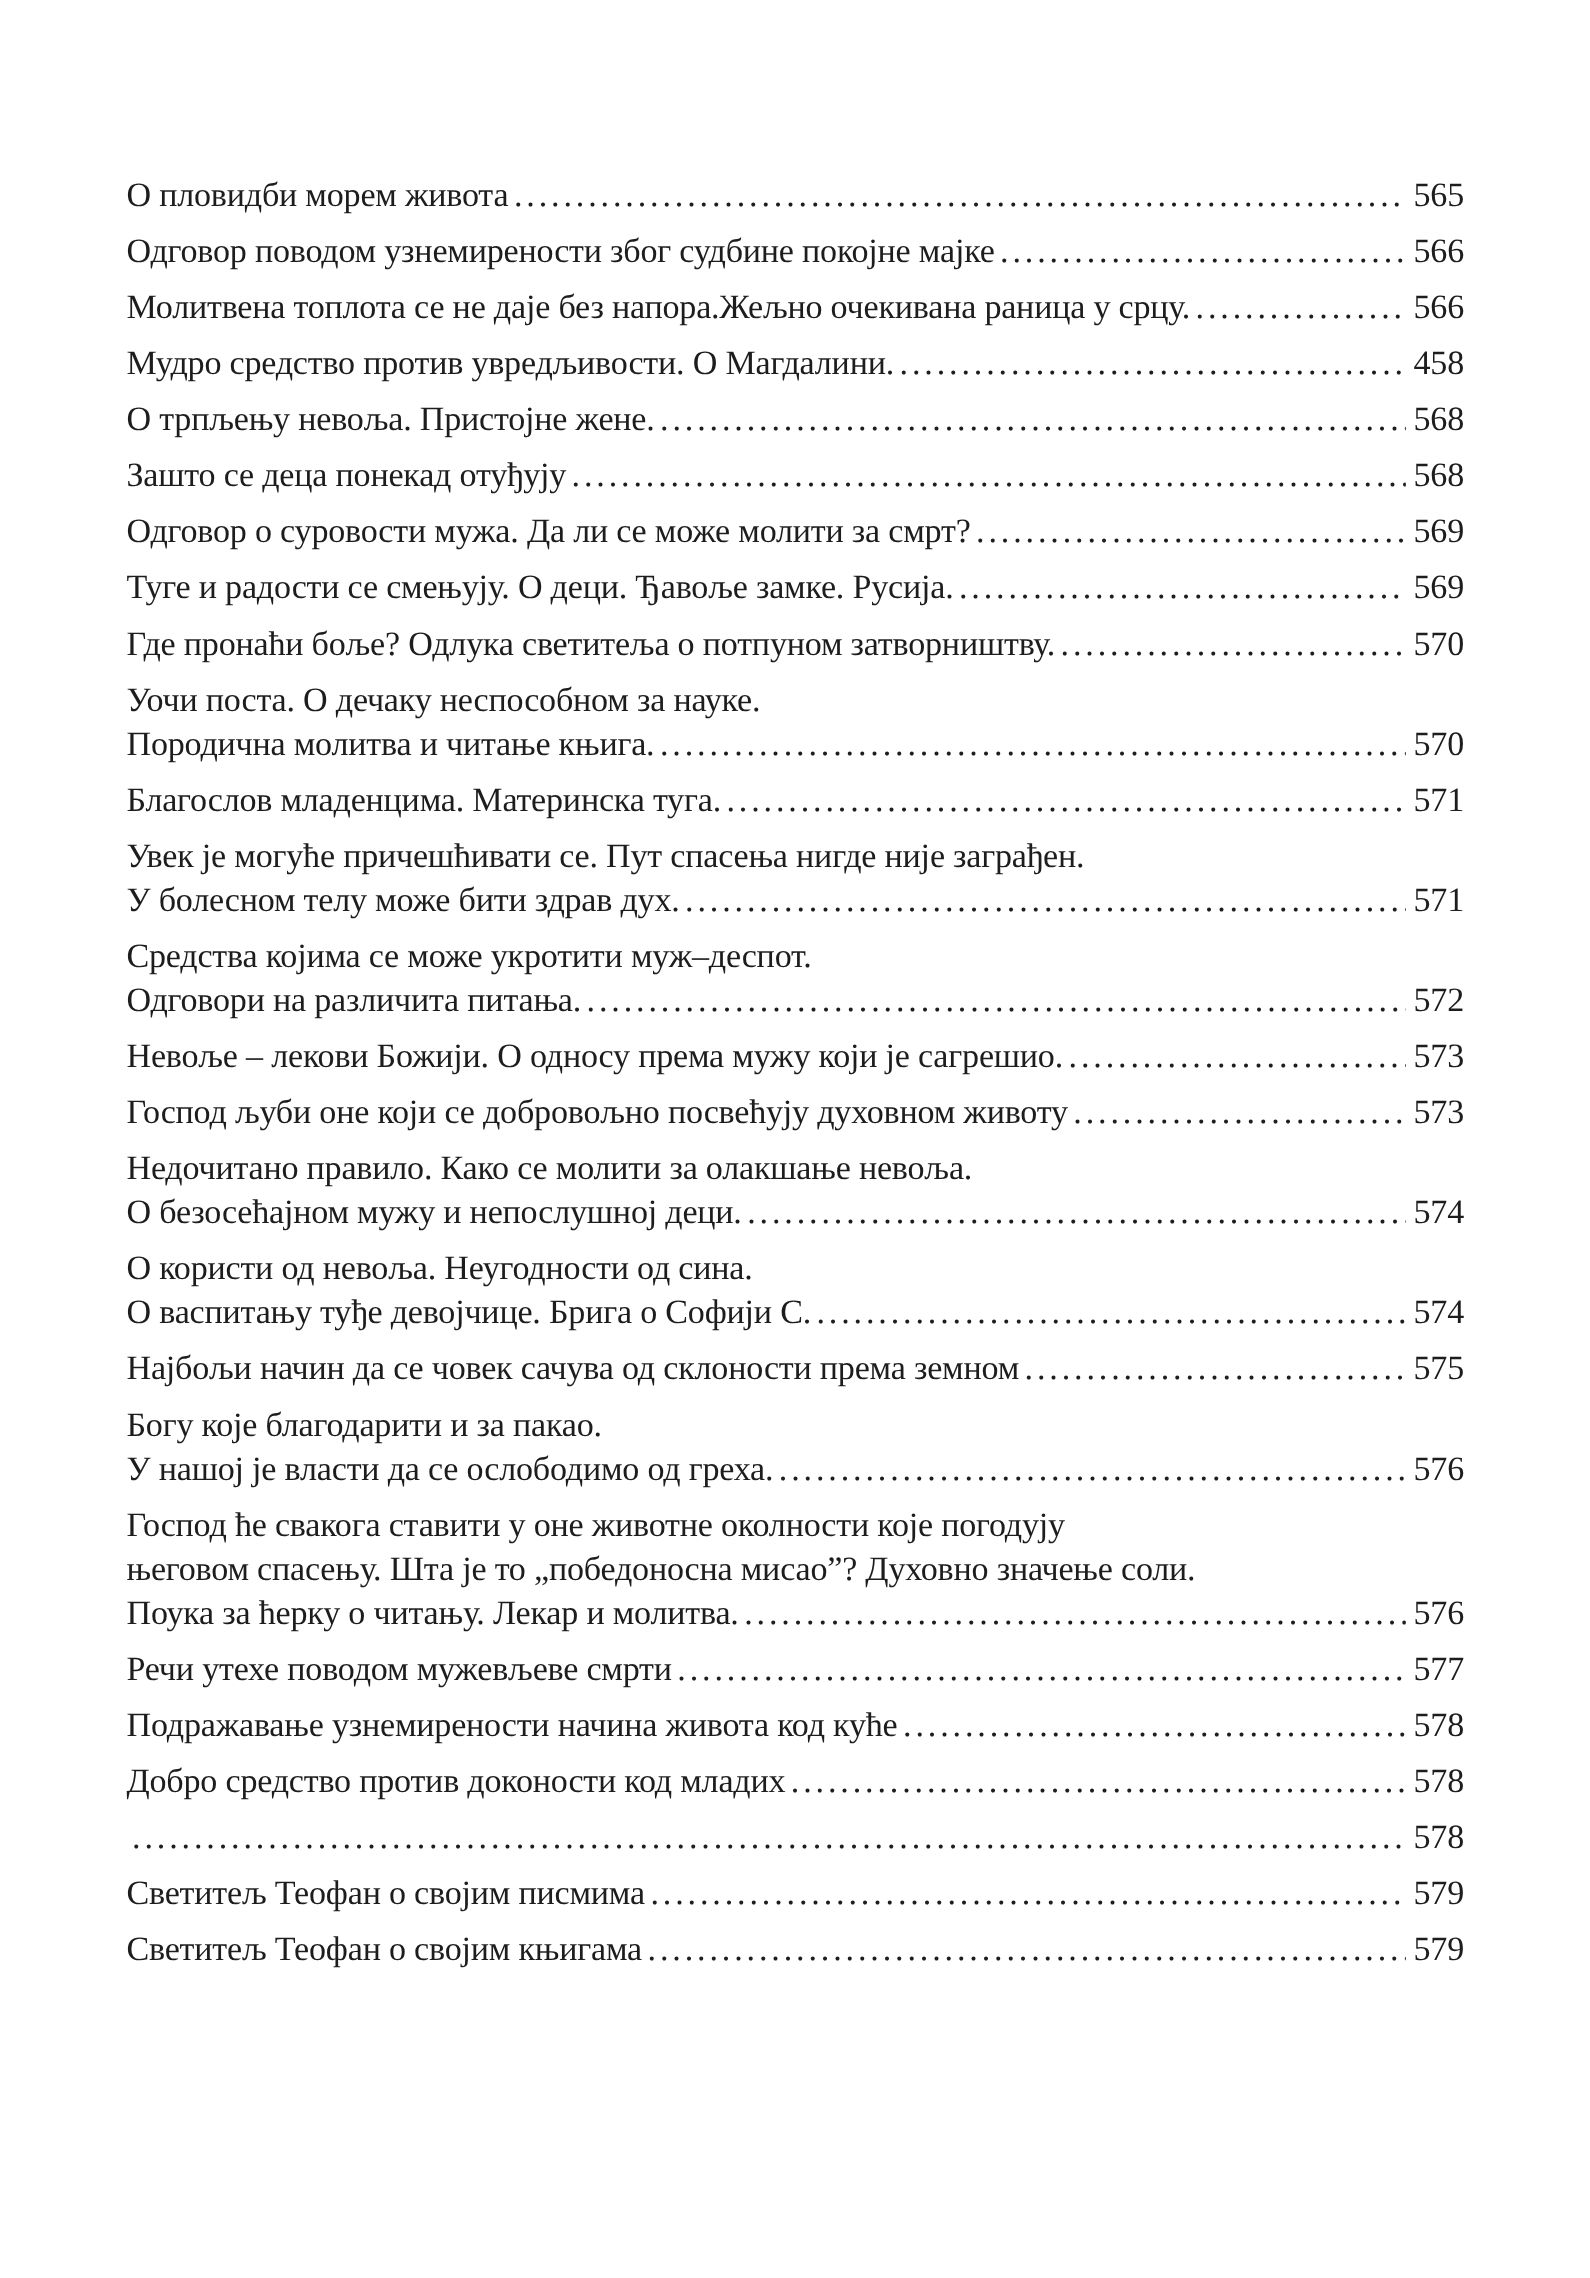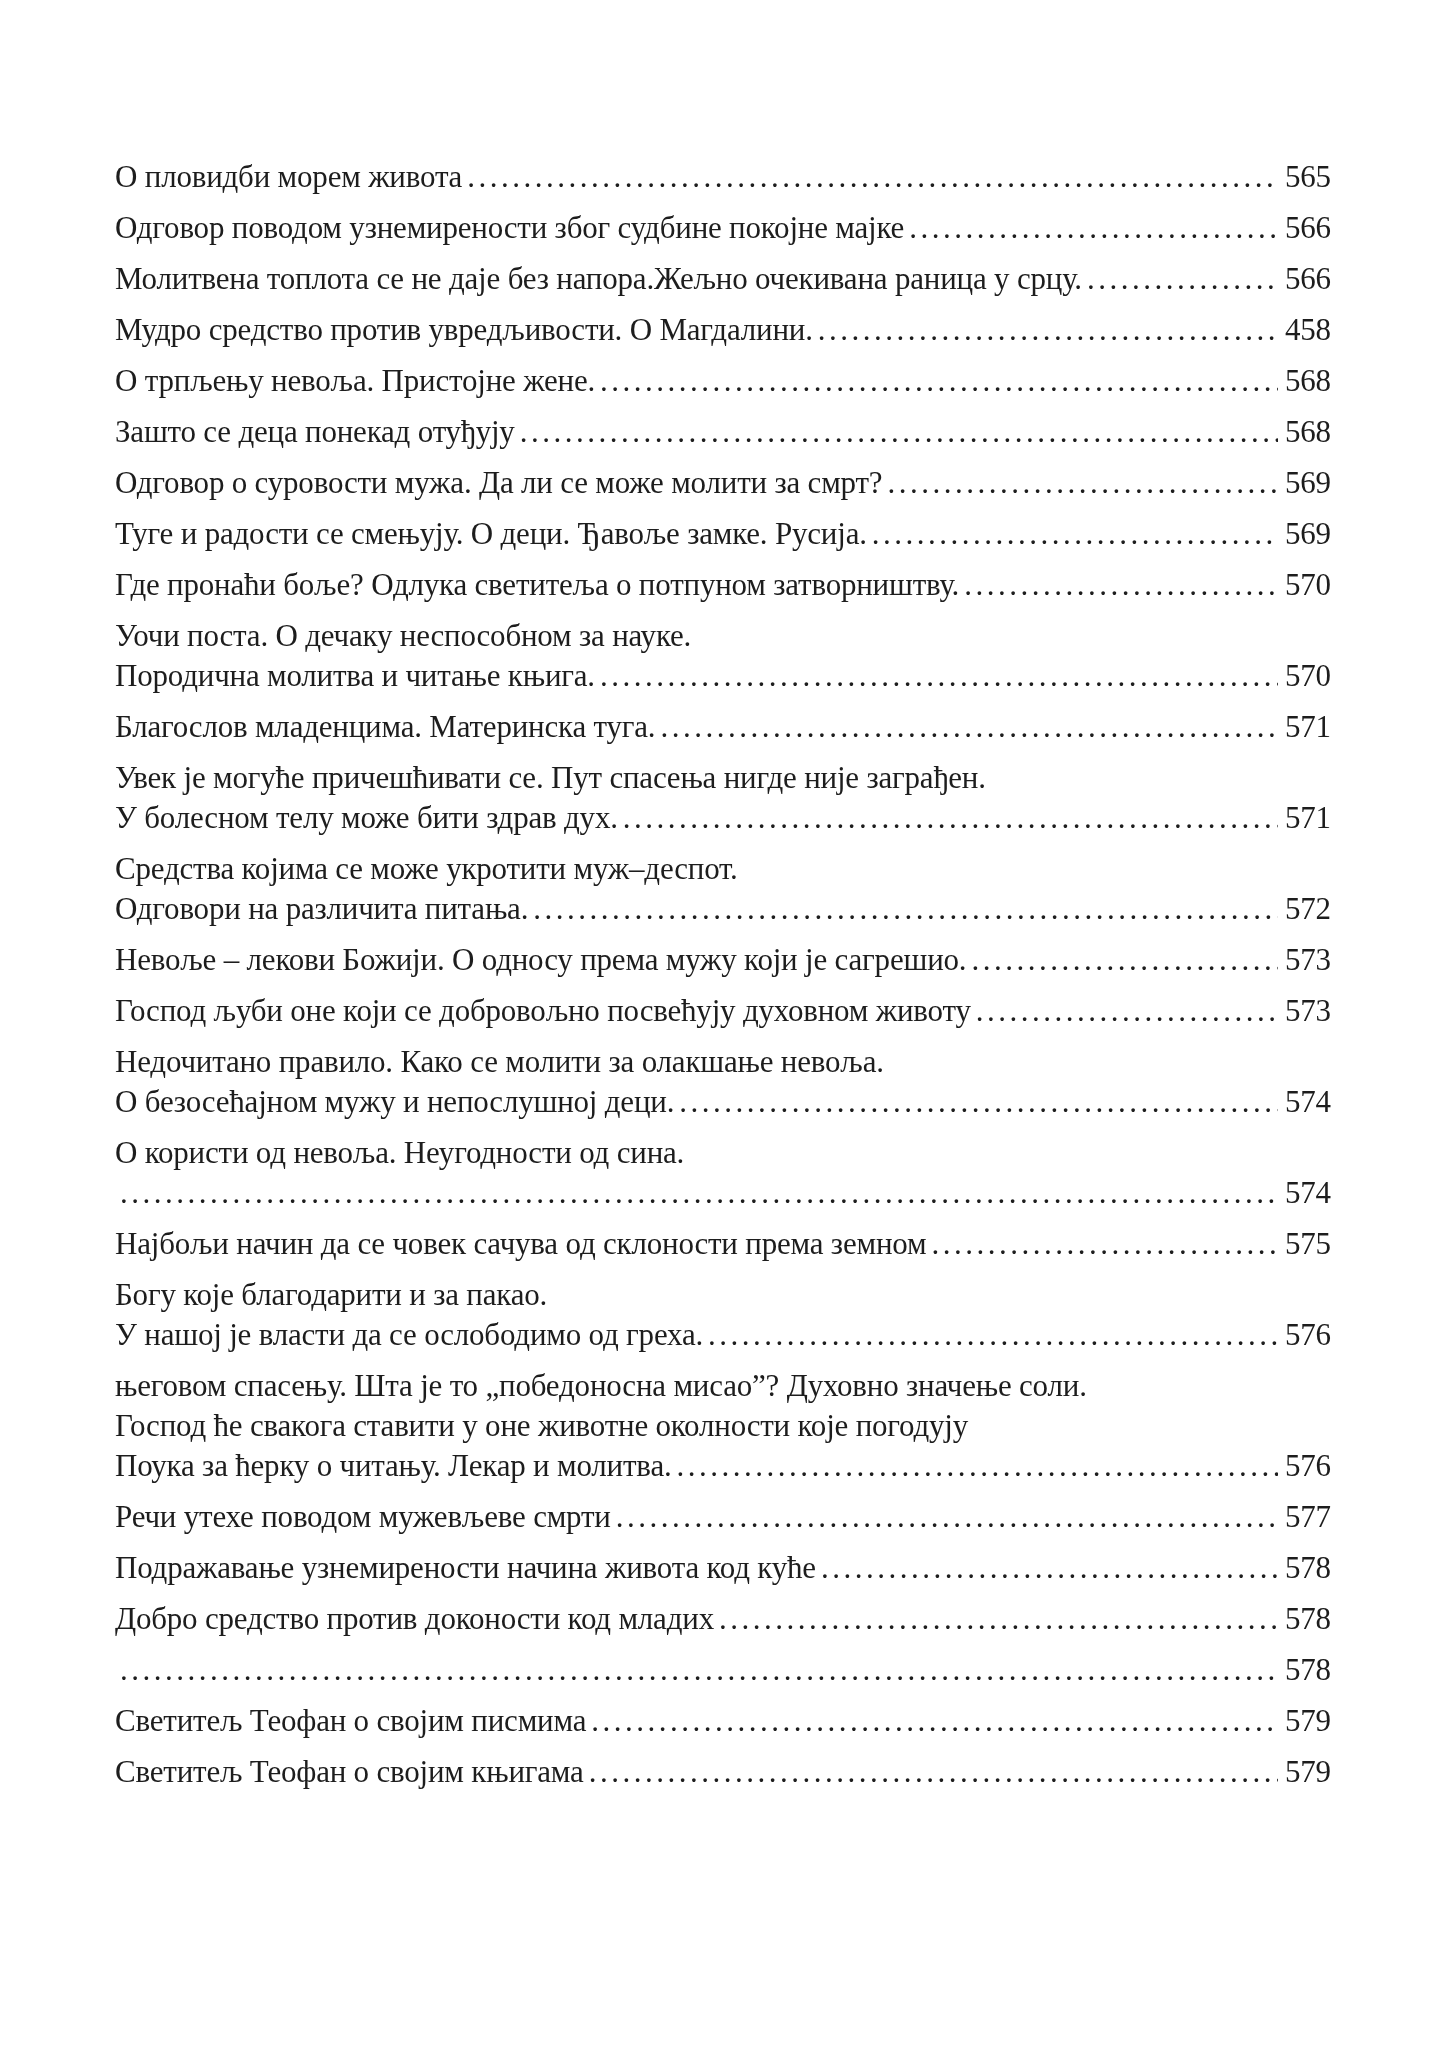--- a/index.html
+++ b/index.html
@@ -188,20 +188,21 @@
         <div class="line last">
       <span class="title">О безосећајном мужу и непослушној деци.</span>
       <span class="dots"></span>
       <span class="pnum">574</span>
     </div>
   </div>
 
   <div class="entry">
     <div class="line">О користи од невоља. Неугодности од сина.</div>
         <div class="line last">
+      <span class="title">О васпитању туђе девојчице. Брига о Софији С.</span>
       <span class="dots"></span>
       <span class="pnum">574</span>
     </div>
   </div>
 
   <div class="entry">
     <div class="line last">
       <span class="title">Најбољи начин да се човек сачува од склоности према земном</span>
       <span class="dots"></span>
       <span class="pnum">575</span>
@@ -211,22 +212,22 @@
   <div class="entry">
     <div class="line">Богу које благодарити и за пакао.</div>
         <div class="line last">
       <span class="title">У нашој је власти да се ослободимо од греха.</span>
       <span class="dots"></span>
       <span class="pnum">576</span>
     </div>
   </div>
 
   <div class="entry">
-    <div class="line">његовом спасењу. Шта је то „победоносна мисао”? Духовно значење соли.</div>
-        <div class="line">Господ ће свакога ставити у оне животне околности које погодују</div>
+    <div class="line">Господ ће свакога ставити у оне животне околности које погодују</div>
+        <div class="line">његовом спасењу. Шта је то „победоносна мисао”? Духовно значење соли.</div>
         <div class="line last">
       <span class="title">Поука за ћерку о читању. Лекар и молитва.</span>
       <span class="dots"></span>
       <span class="pnum">576</span>
     </div>
   </div>
 
   <div class="entry">
     <div class="line last">
       <span class="title">Речи утехе поводом мужевљеве смрти</span>

